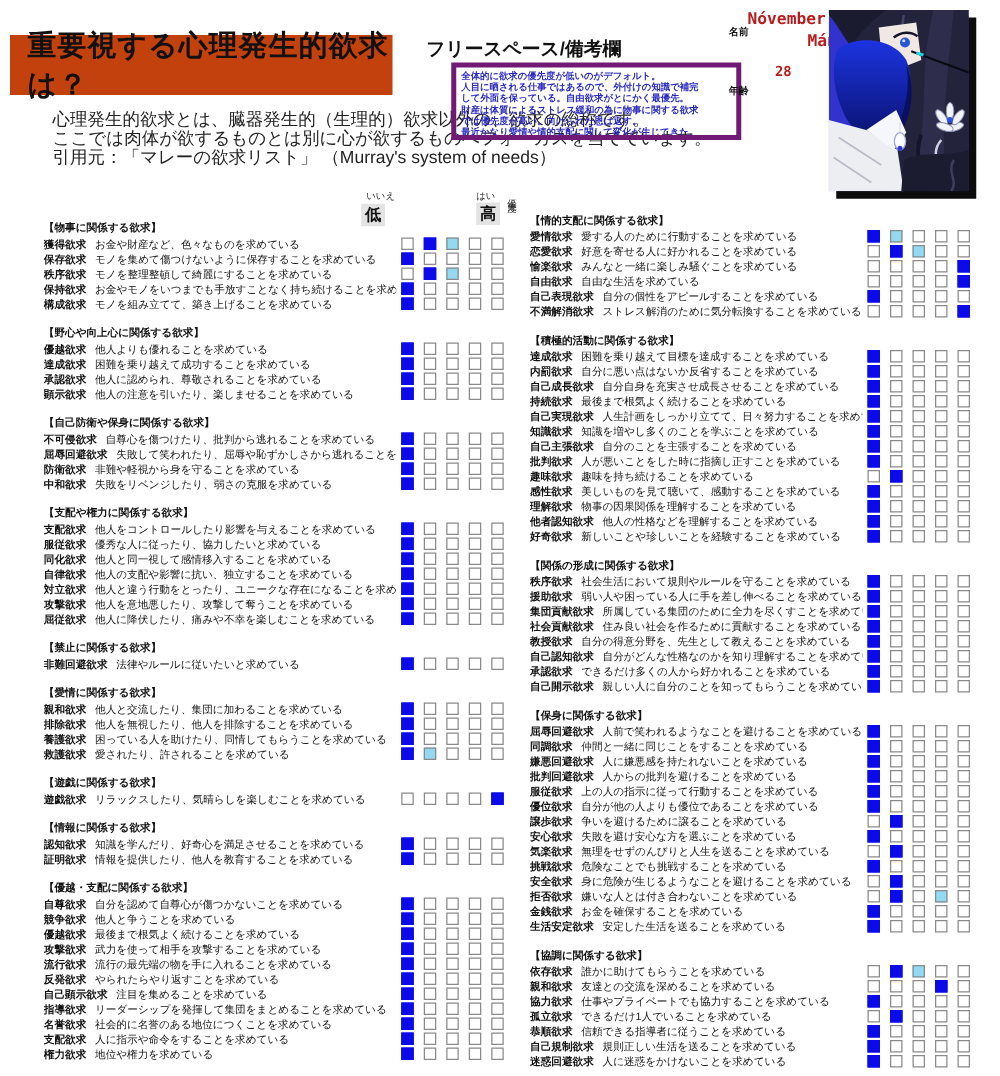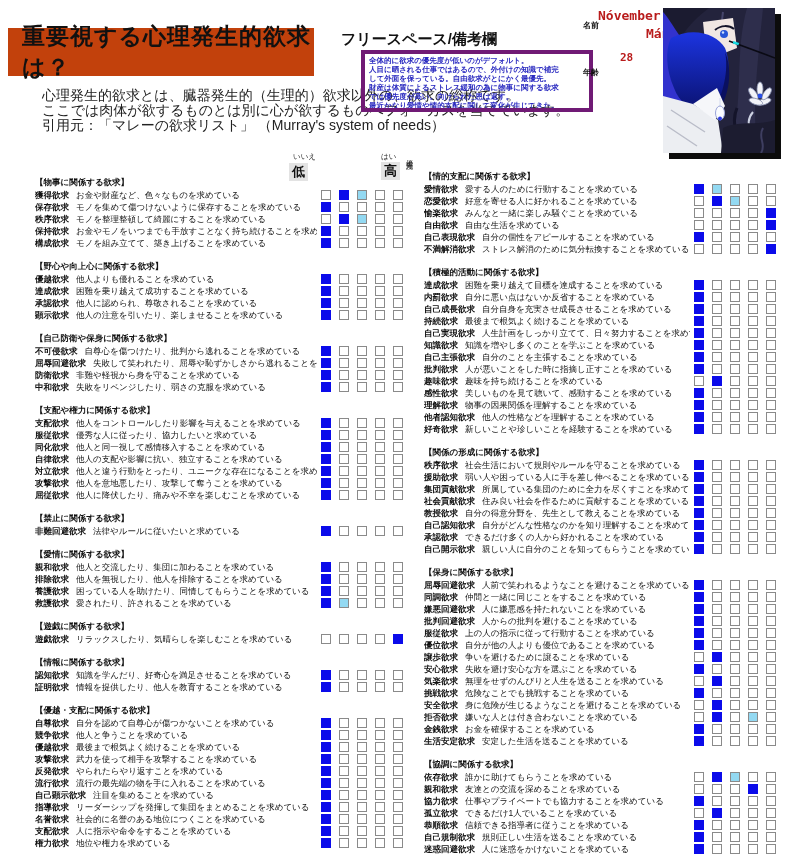--- a/index.html
+++ b/index.html
@@ -485,31 +485,31 @@
         <div class="row-text"><span class="need-name">攻撃欲求</span><span class="need-desc">武力を使って相手を攻撃することを求めている</span></div>
         <div class="boxes">
           <span class="cb state-1"></span>
           <span class="cb state-0"></span>
           <span class="cb state-0"></span>
           <span class="cb state-0"></span>
           <span class="cb state-0"></span>
         </div>
       </div>
       <div class="row">
+        <div class="row-text"><span class="need-name">流行欲求</span><span class="need-desc">流行の最先端の物を手に入れることを求めている</span></div>
+        <div class="boxes">
+          <span class="cb state-1"></span>
+          <span class="cb state-0"></span>
+          <span class="cb state-0"></span>
+          <span class="cb state-0"></span>
+          <span class="cb state-0"></span>
+        </div>
+      </div>
+      <div class="row">
         <div class="row-text"><span class="need-name">反発欲求</span><span class="need-desc">やられたらやり返すことを求めている</span></div>
-        <div class="boxes">
-          <span class="cb state-1"></span>
-          <span class="cb state-0"></span>
-          <span class="cb state-0"></span>
-          <span class="cb state-0"></span>
-          <span class="cb state-0"></span>
-        </div>
-      </div>
-      <div class="row">
-        <div class="row-text"><span class="need-name">流行欲求</span><span class="need-desc">流行の最先端の物を手に入れることを求めている</span></div>
         <div class="boxes">
           <span class="cb state-1"></span>
           <span class="cb state-0"></span>
           <span class="cb state-0"></span>
           <span class="cb state-0"></span>
           <span class="cb state-0"></span>
         </div>
       </div>
       <div class="row">
         <div class="row-text"><span class="need-name">自己顕示欲求</span><span class="need-desc">注目を集めることを求めている</span></div>

